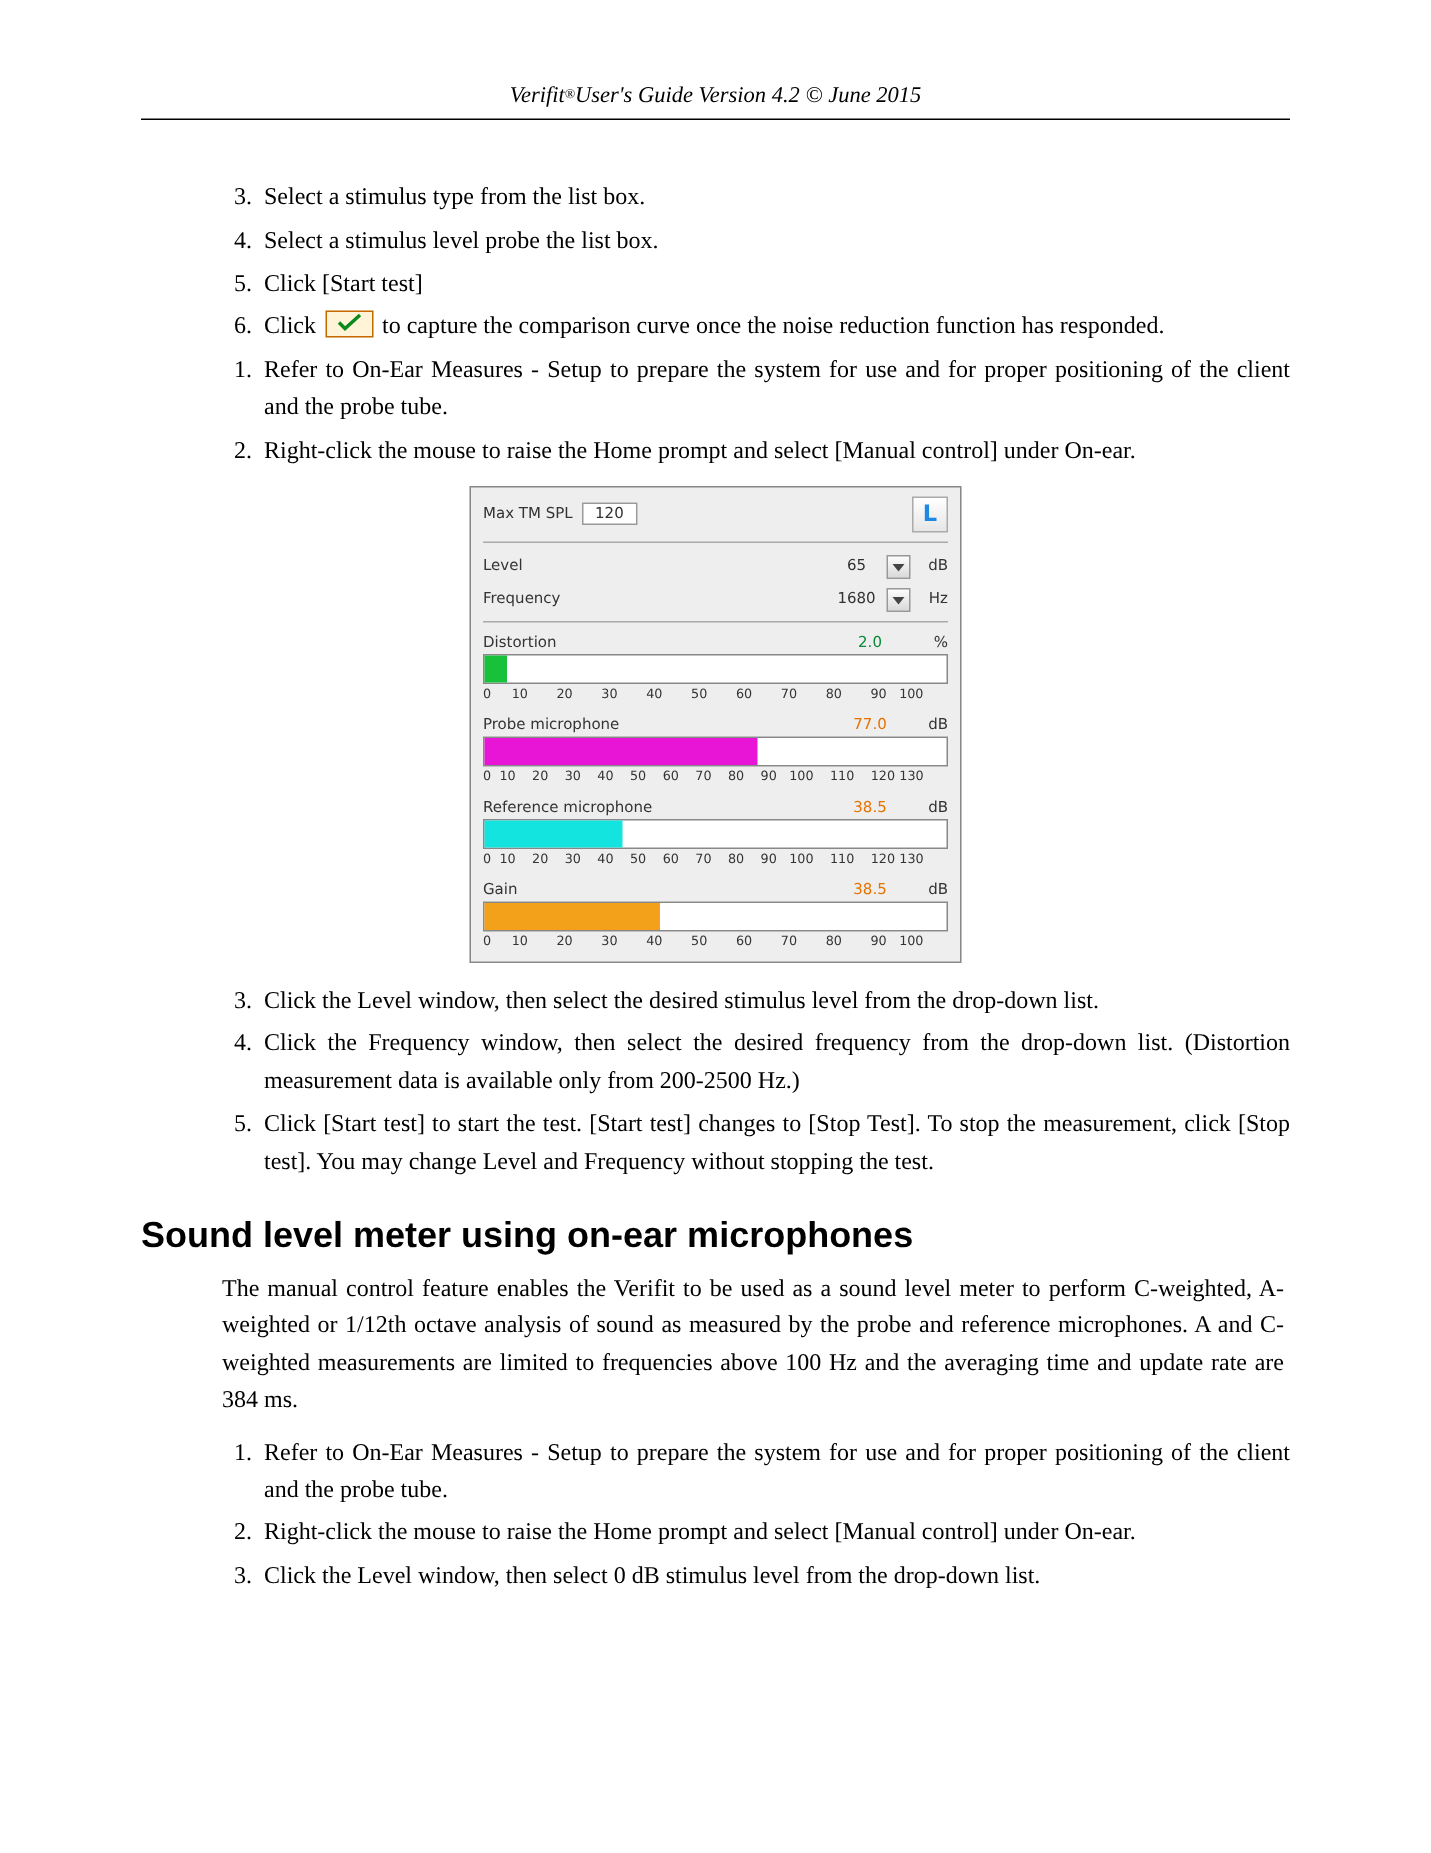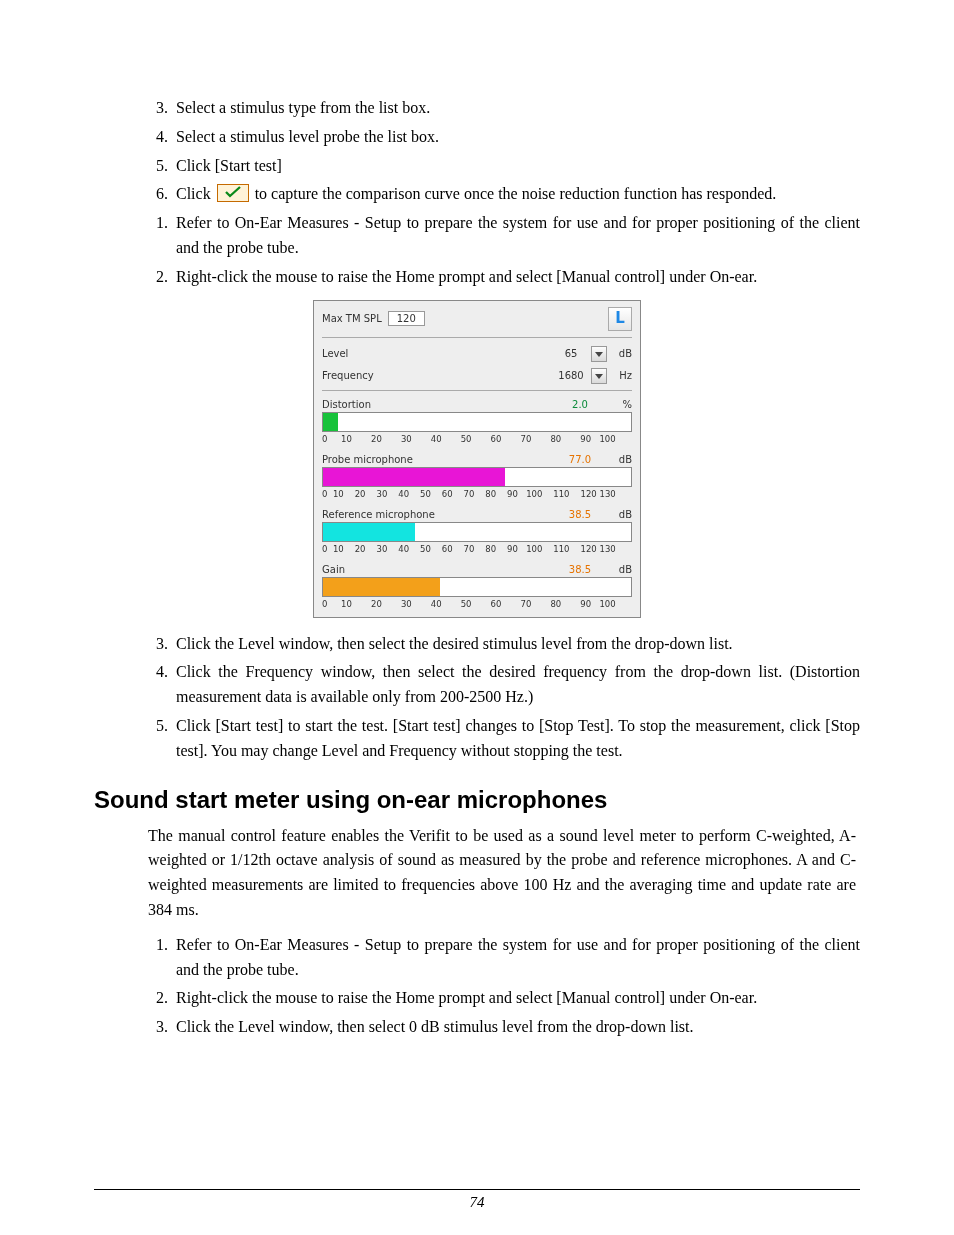--- a/index.html
+++ b/index.html
@@ -154,20 +154,23 @@
     font-style:italic;
     font-size:15px;
     padding-top:4px;
   }
 </style>
 </head>
 <body>
 
 <div class="page">
 
+  <div class="header">
+    <span>Verifit</span><sup>®</sup><span>User's Guide Version 4.2 © June 2015</span>
+  </div>
 
   <div class="topgap"></div>
 
   <ol class="main" start="3">
     <li>Select a stimulus type from the list box.</li>
     <li>Select a stimulus level probe the list box.</li>
     <li>Click [Start test]</li>
     <li>
       <span>Click </span>
       <span class="check-btn">
@@ -314,24 +317,23 @@
       </div>
     </div>
   </div>
 
   <ol class="main just" start="3">
     <li>Click the Level window, then select the desired stimulus level from the drop-down list.</li>
     <li>Click the Frequency window, then select the desired frequency from the drop-down list. (Distortion measurement data is available only from 200-2500 Hz.)</li>
     <li>Click [Start test] to start the test. [Start test] changes to [Stop Test]. To stop the measurement, click [Stop test]. You may change Level and Frequency without stopping the test.</li>
   </ol>
 
-  <h2 class="section">Sound start meter using on-ear microphones</h2>
+  <h2 class="section">Sound level meter using on-ear microphones</h2>
 
   <p class="body">The manual control feature enables the Verifit to be used as a sound level meter to perform C-weighted, A-weighted or 1/12th octave analysis of sound as measured by the probe and reference microphones. A and C-weighted measurements are limited to frequencies above 100 Hz and the averaging time and update rate are 384 ms.</p>
 
   <ol class="main just" start="1">
     <li>Refer to On-Ear Measures - Setup to prepare the system for use and for proper positioning of the client and the probe tube.</li>
     <li>Right-click the mouse to raise the Home prompt and select [Manual control] under On-ear.</li>
     <li>Click the Level window, then select 0 dB stimulus level from the drop-down list.</li>
   </ol>
 
-  <div class="footer">74</div>
 </div>
 
 </body></html>

